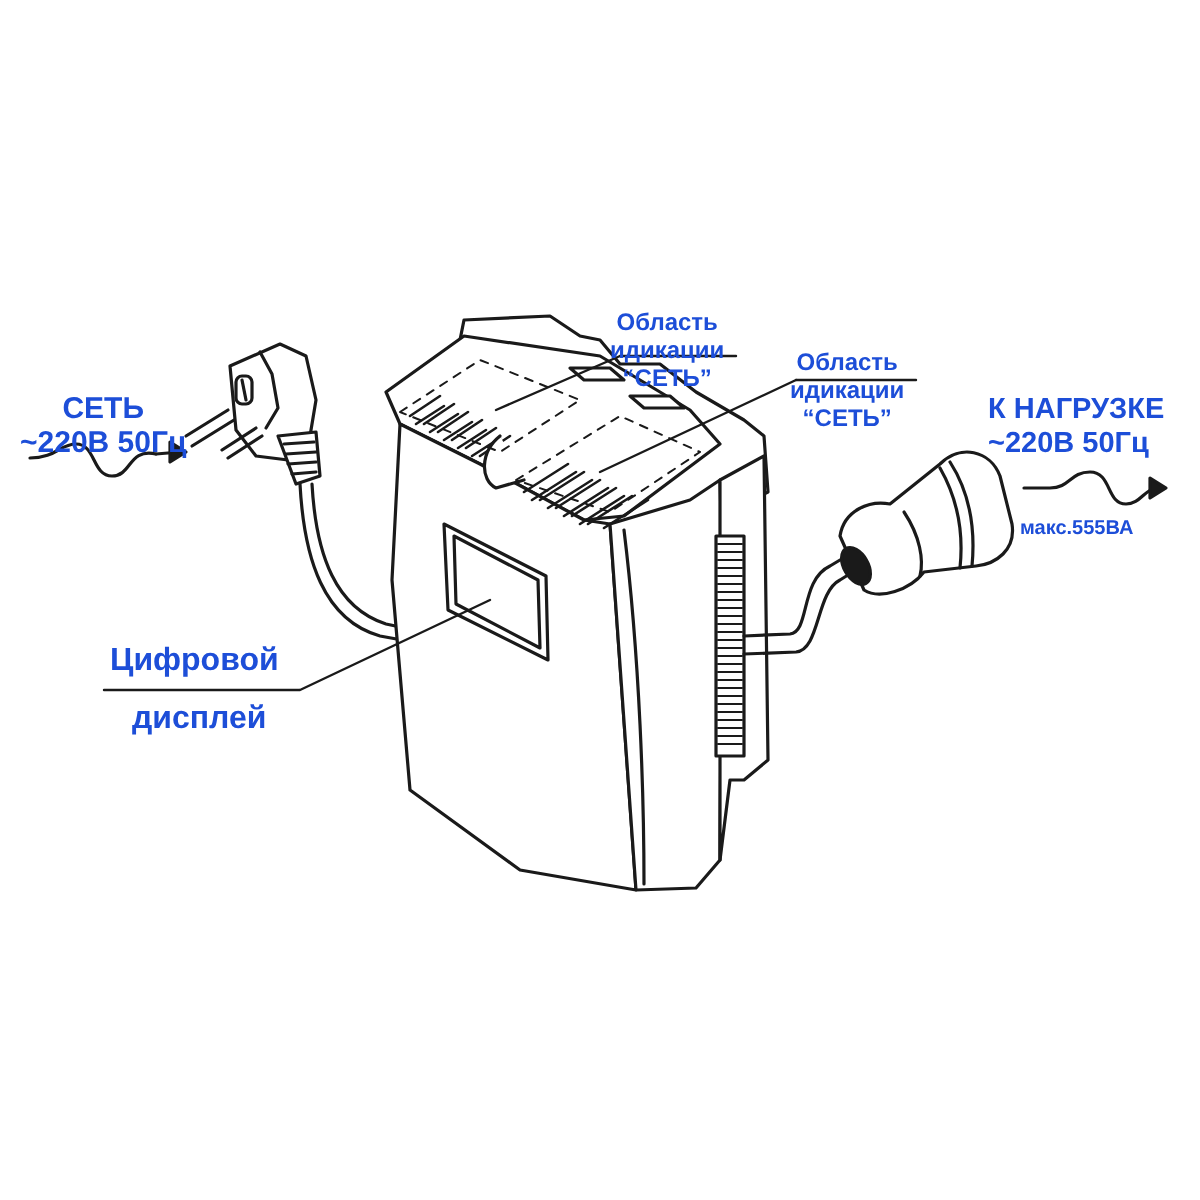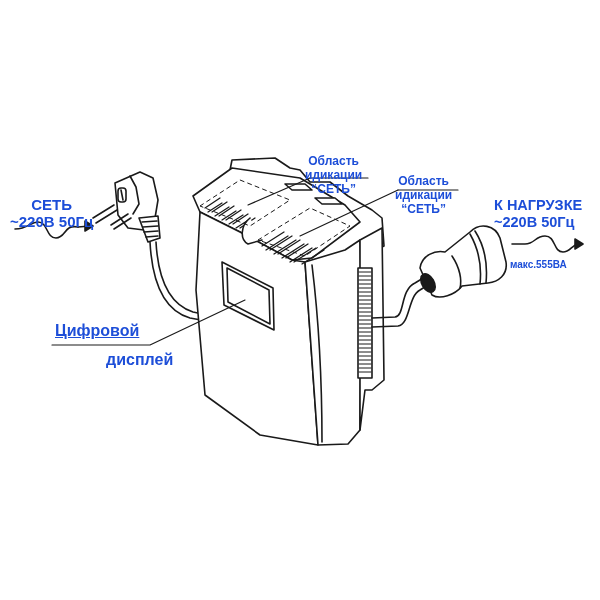--- a/index.html
+++ b/index.html
@@ -5,22 +5,22 @@
   html, body { margin:0; padding:0; background:#ffffff; }
   body { width:600px; height:600px; position:relative; overflow:hidden; font-family:"Liberation Sans", sans-serif; }
   svg.art { position:absolute; left:0; top:0; }
   .lbl { position:absolute; font-family:"Liberation Sans", sans-serif; font-weight:bold; color:#1d4ed8; text-align:center; line-height:1.15; white-space:nowrap; }
   .l-set { left:10px; top:178px; font-size:15px;margin-top:18px; }
   .l-set span, .l-load span { display:block; }
   .l-area1 { left:305px; top:155px; font-size:12px; }
   .l-area2 { left:395px; top:175px; font-size:12px; }
   .l-load { left:494px; top:197px; font-size:14.5px; text-align:left; }
   .l-max { left:510px; top:259px; font-size:10px; }
-  .l-disp1 { left:55px; top:322px; font-size:16px;text-decoration:underline; }
-  .l-disp2 { left:66px; top:351px; font-size:16px;margin-left:40px; }
+  .l-disp1 { left:55px; top:322px; font-size:16px; }
+  .l-disp2 { left:66px; top:351px; font-size:16px; }
 </style>
 </head>
 <body>
 
 <svg class="art" width="600" height="600" viewBox="0 0 600 600">
   <g fill="none" stroke="#1a1a1a" stroke-width="1.6" stroke-linejoin="round" stroke-linecap="round">
 
     <g>
       <path d="M15 229 C 28 229, 30 222, 38 222 C 48 222, 46 238, 56 238 C 66 238, 64 224, 78 227"></path>
       <path d="M78 227 L 90 226"></path>

